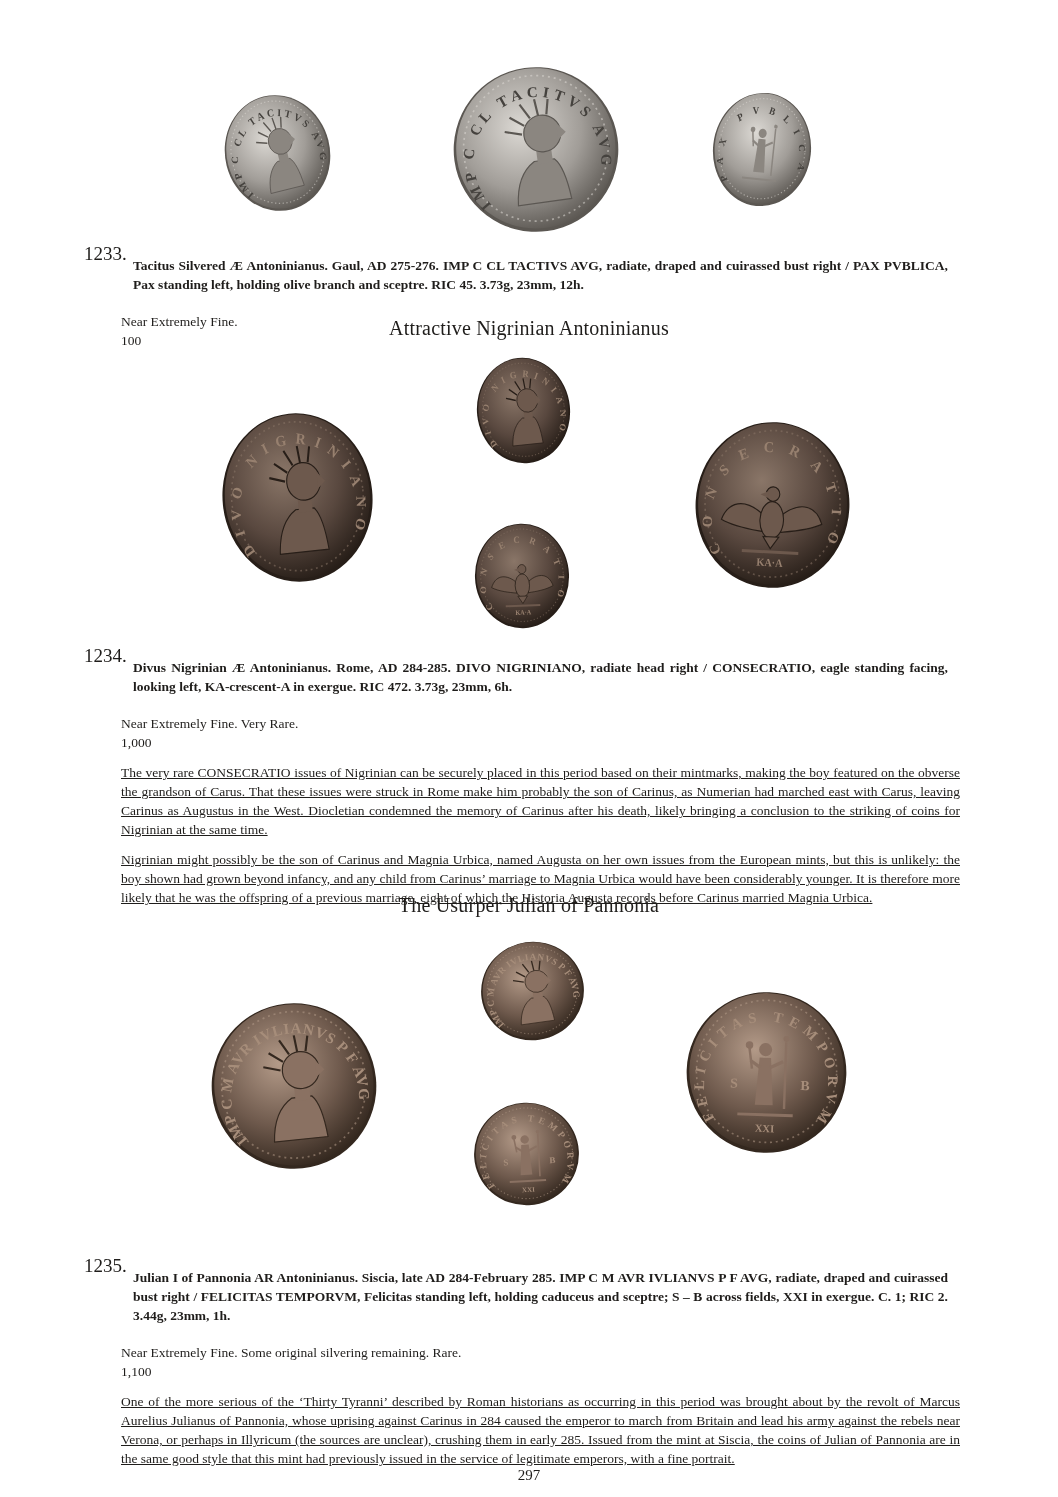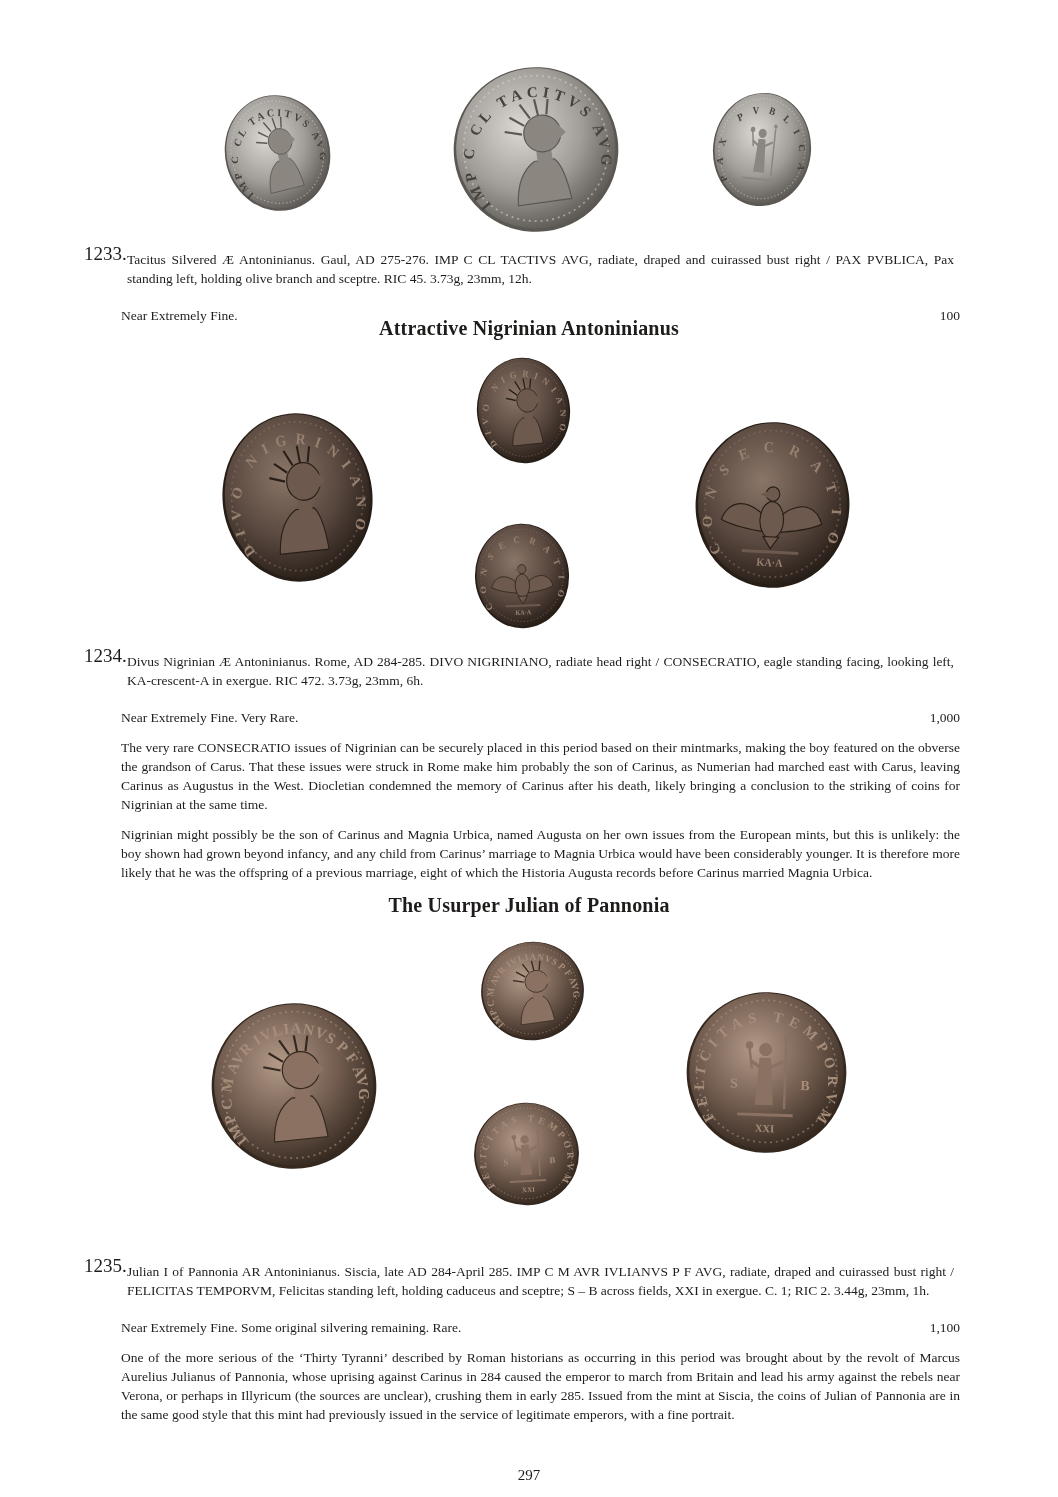--- a/index.html
+++ b/index.html
@@ -7,26 +7,26 @@
     position:relative;width:1058px;height:1497px;background:#ffffff;
     font-family:"Liberation Serif",serif;color:#1f1d1b;overflow:hidden;
   }
   
   .coin{position:absolute;}
   .coin svg{display:block;width:100%;height:100%;}
   
   .lot{position:absolute;left:84px;width:876px;display:flex;}
   .lot-num{flex:none;width:37px;font-size:19px;line-height:19px;}
   .lot-body{flex:1;font-size:13.5px;line-height:19px;}
-  .lot-desc{margin:6px;text-align:justify;}
-  .cond{display:flex;justify-content:space-between;margin-top:18px;}
-  .note{margin:11px 0 0 0;text-align:justify;}
+  .lot-desc{margin:12px;text-align:justify;font-weight:bold;}
+  .cond{display:flex;justify-content:space-between;margin-top:18px;flex-direction:column;}
+  .note{margin:11px 0 0 0;text-align:justify;text-decoration:underline;}
   .section-heading{
     position:absolute;left:0;right:0;margin:0;text-align:center;
-    font-size:20px;font-weight:bold;letter-spacing:.2px;
+    font-size:20px;font-weight:normal;letter-spacing:.2px;
   }
   .page-number{
     position:absolute;left:0;right:0;text-align:center;font-size:15px;margin-top:41px;
   }
 </style>
 </head>
 <body>
 
 <div class="page">
 
@@ -358,21 +358,21 @@
       <p class="note">The very rare CONSECRATIO issues of Nigrinian can be securely placed in this period based on their mintmarks, making the boy featured on the obverse the grandson of Carus. That these issues were struck in Rome make him probably the son of Carinus, as Numerian had marched east with Carus, leaving Carinus as Augustus in the West. Diocletian condemned the memory of Carinus after his death, likely bringing a conclusion to the striking of coins for Nigrinian at the same time.</p>
       <p class="note">Nigrinian might possibly be the son of Carinus and Magnia Urbica, named Augusta on her own issues from the European mints, but this is unlikely: the boy shown had grown beyond infancy, and any child from Carinus’ marriage to Magnia Urbica would have been considerably younger. It is therefore more likely that he was the offspring of a previous marriage, eight of which the Historia Augusta records before Carinus married Magnia Urbica.</p>
     </div>
   </section>
 
   <h2 class="section-heading" style="top:894px">The Usurper Julian of Pannonia</h2>
 
   <section class="lot" style="top:1256px">
     <div class="lot-num">1235.</div>
     <div class="lot-body">
-      <p class="lot-desc">Julian I of Pannonia AR Antoninianus. Siscia, late AD 284-April 285. IMP C M AVR IVLIANVS P F AVG, radiate, draped and cuirassed bust right / FELICITAS TEMPORVM, Felicitas standing left, holding caduceus and sceptre; S – B across fields, XXI in exergue. C. 1; RIC 2. 3.44g, 23mm, 1h.</p>
+      <p class="lot-desc">Julian I of Pannonia AR Antoninianus. Siscia, late AD 284-February 285. IMP C M AVR IVLIANVS P F AVG, radiate, draped and cuirassed bust right / FELICITAS TEMPORVM, Felicitas standing left, holding caduceus and sceptre; S – B across fields, XXI in exergue. C. 1; RIC 2. 3.44g, 23mm, 1h.</p>
       <div class="cond">
         <span>Near Extremely Fine. Some original silvering remaining. Rare.</span>
         <span>1,100</span>
       </div>
       <p class="note">One of the more serious of the ‘Thirty Tyranni’ described by Roman historians as occurring in this period was brought about by the revolt of Marcus Aurelius Julianus of Pannonia, whose uprising against Carinus in 284 caused the emperor to march from Britain and lead his army against the rebels near Verona, or perhaps in Illyricum (the sources are unclear), crushing them in early 285. Issued from the mint at Siscia, the coins of Julian of Pannonia are in the same good style that this mint had previously issued in the service of legitimate emperors, with a fine portrait.</p>
     </div>
   </section>
 
   <div class="page-number" style="top:1426px">297</div>
 

